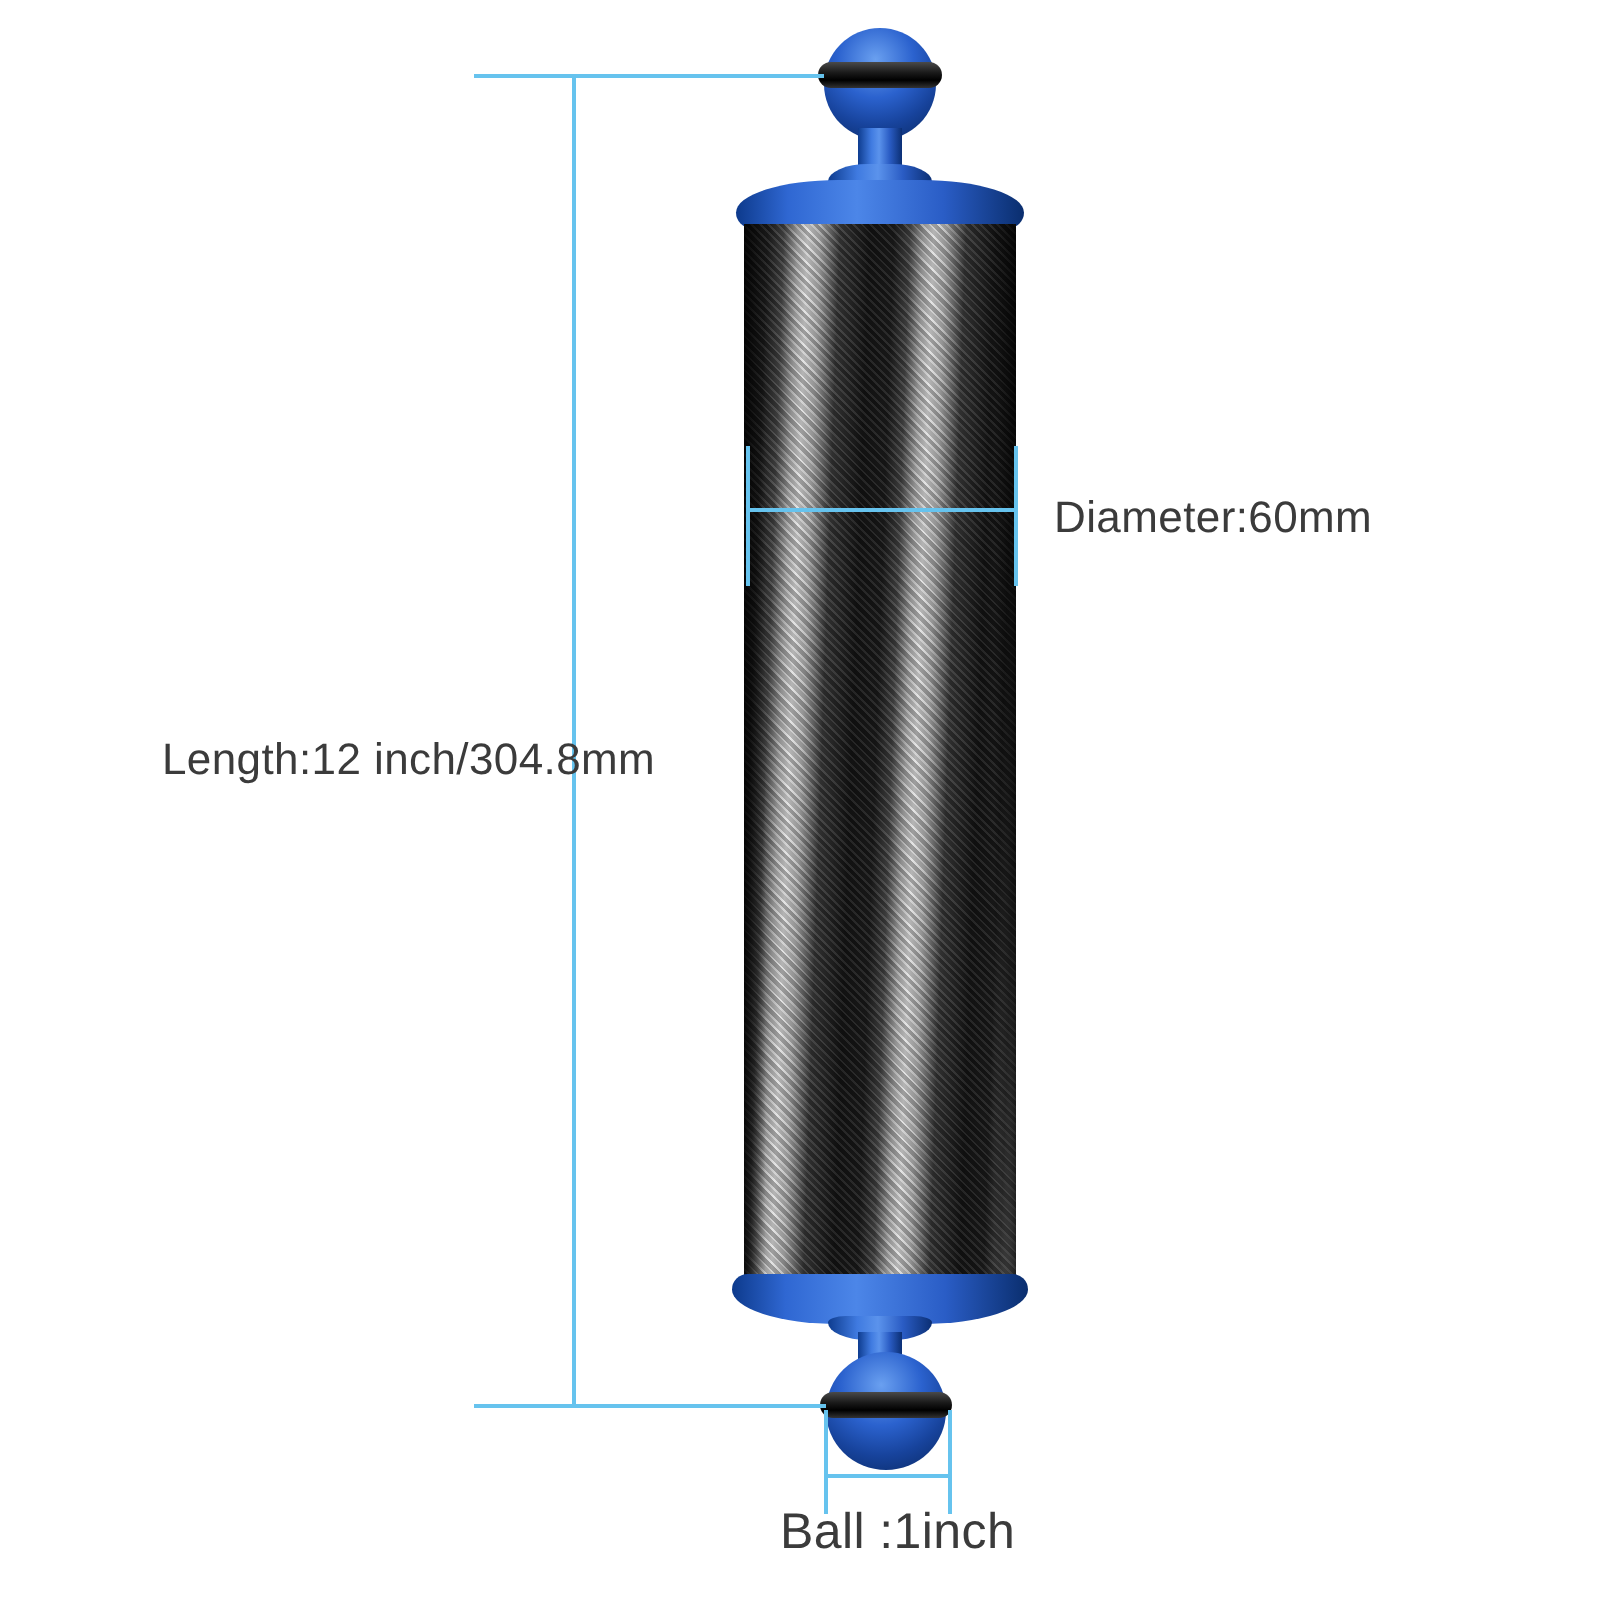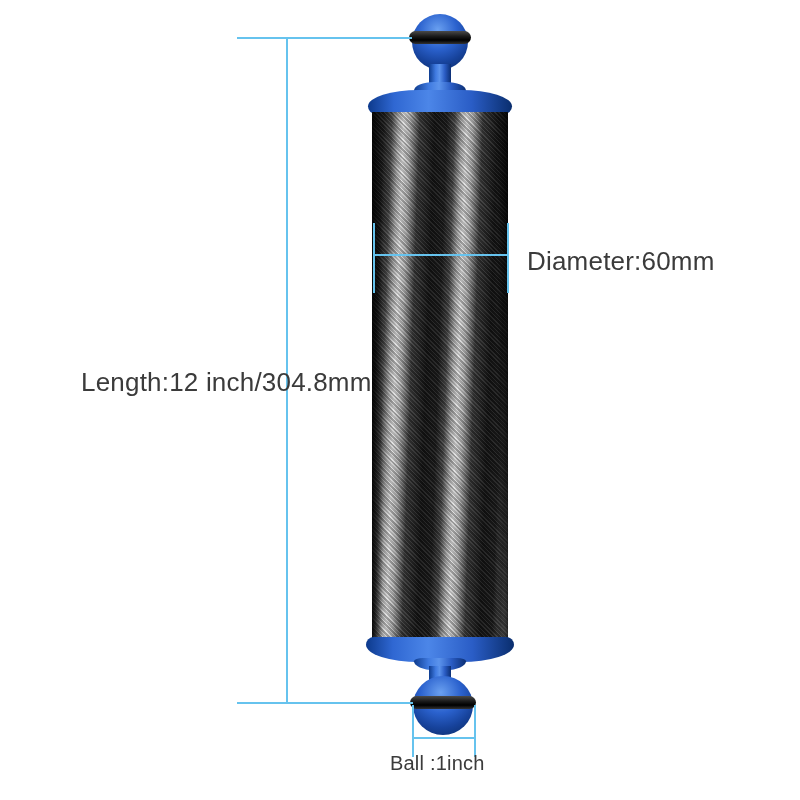--- a/index.html
+++ b/index.html
@@ -10,21 +10,21 @@
   }
   .stage{position:absolute;left:0;top:0;width:800px;height:800px;}
   .abs{position:absolute;}
 
   
   .dim{position:absolute;background:#66c3ee;}
   .dim.h{height:2px;}
   .dim.v{width:2px;}
 
   .label{
-    position:absolute;color:#3b3b3b;font-size:26px;font-weight:400;
+    position:absolute;color:#3b3b3b;font-size:22px;font-weight:400;
     white-space:nowrap;letter-spacing:0.2px;
   }
 
   
   .ball{
     position:absolute;border-radius:50%;
     background:radial-gradient(circle at 46% 28%, #6aa0f0 0%, #2b62ce 38%, #17439c 66%, #0a2a66 96%);
   }
   .oring{
     position:absolute;border-radius:7px;
@@ -80,15 +80,15 @@
   <div class="label" style="left:57px;top:367px;margin-left:24px;">Length:12 inch/304.8mm</div>
 
   <div class="dim v" style="left:373px;top:223px;height:70px;"></div>
   <div class="dim v" style="left:507px;top:223px;height:70px;"></div>
   <div class="dim h" style="left:374px;top:254px;width:134px;"></div>
   <div class="label" style="left:527px;top:246px;">Diameter:60mm</div>
 
   <div class="dim v" style="left:412px;top:705px;height:52px;"></div>
   <div class="dim v" style="left:474px;top:705px;height:52px;"></div>
   <div class="dim h" style="left:412px;top:737px;width:64px;"></div>
-  <div class="label" style="left:390px;top:752px;font-size:20px;">Ball :1inch</div>
+  <div class="label" style="left:390px;top:752px;font-size:25px;">Ball :1inch</div>
 
 </div>
 
 </body></html>

